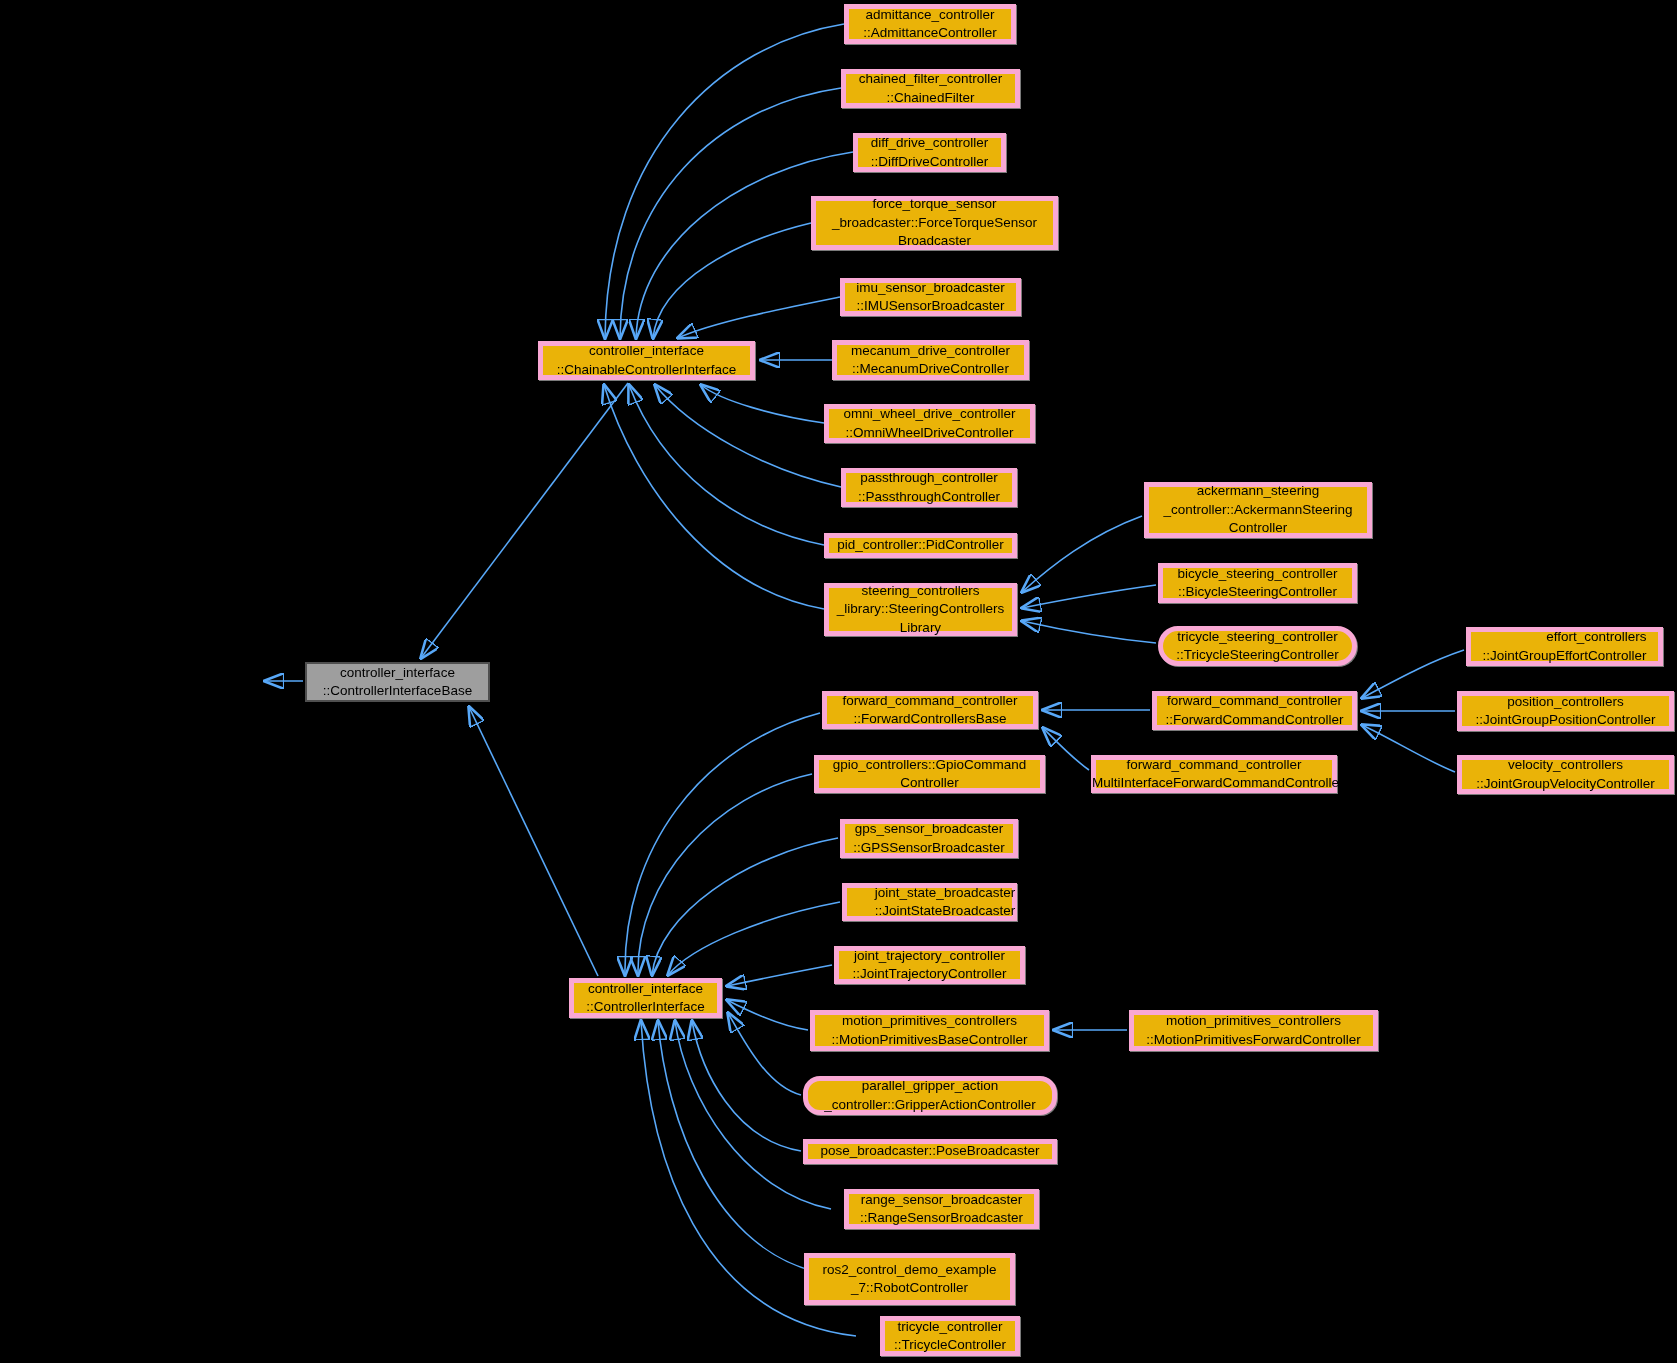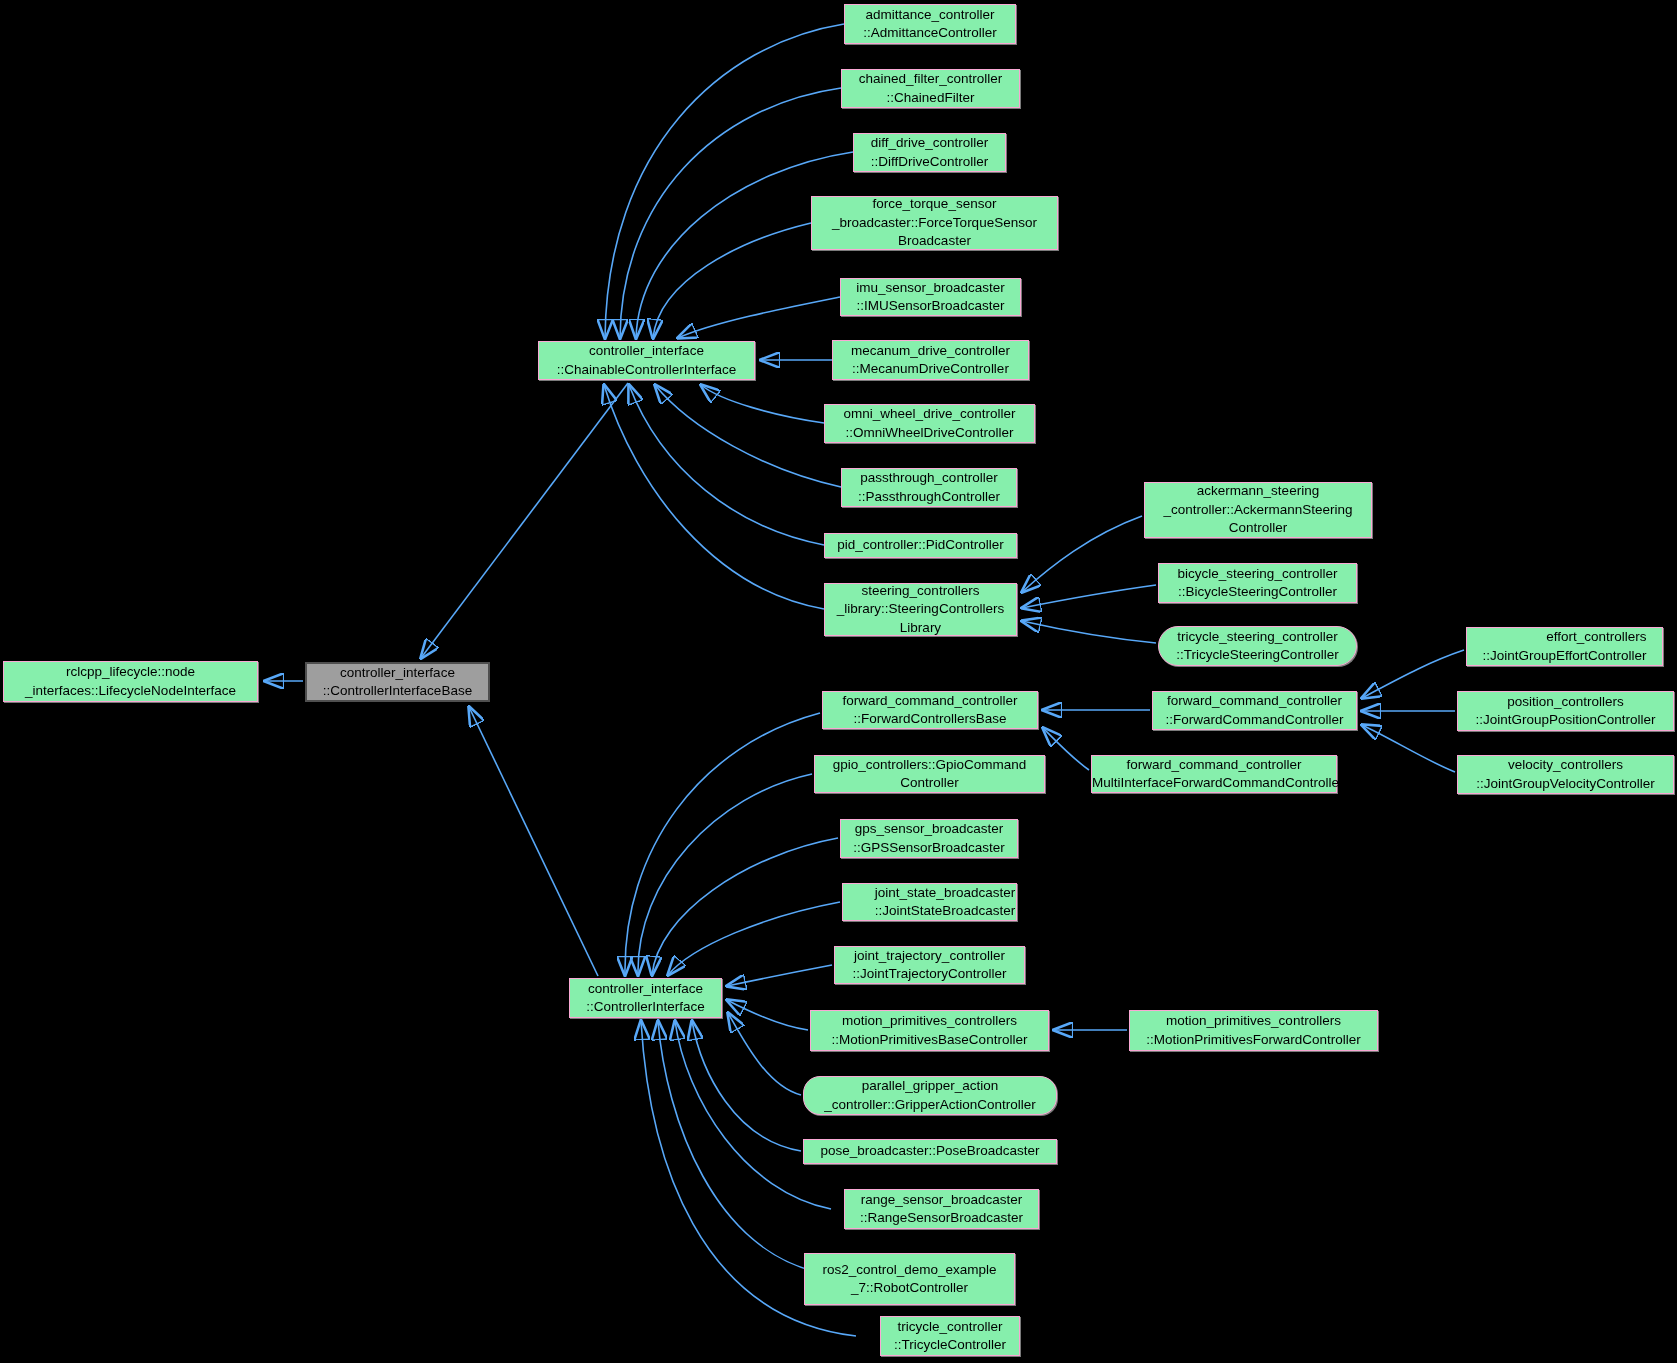--- a/index.html
+++ b/index.html
@@ -1,19 +1,19 @@
 <!DOCTYPE html>
 <html><head>
 <meta charset="utf-8">
 <style>
   html,body{margin:0;padding:0;background:#000;}
   .canvas{position:relative;width:1677px;height:1363px;background:#000;overflow:hidden;
           font-family:"Liberation Sans",sans-serif;}
   .edges{position:absolute;left:0;top:0;width:1677px;height:1363px;pointer-events:none;}
-  .node{position:absolute;box-sizing:border-box;background:#86efac;border:1px solid #f9a8d4;
+  .node{position:absolute;box-sizing:border-box;background:#eab308;border:5px solid #f9a8d4;
         color:#000;font-size:13.5px;line-height:18.5px;display:flex;align-items:center;
         justify-content:center;text-align:center;white-space:pre;padding:0 4px;
         box-shadow:1px 1px 0 #7a7a7a;}
   .node.highlight{background:#9e9e9e;border:2px solid #4f4f4f;box-shadow:none;}
   .edges path{stroke:#58a8f8;stroke-width:1.6;fill:none;}
 </style>
 </head>
 <body>
 
 <div class="canvas">
@@ -58,22 +58,20 @@
     <path marker-end="url(#arrow)" d="M 808,1030 C 780,1026 750,1012 727,1000"></path>
     <path marker-end="url(#arrow)" d="M 801,1095 C 766,1086 742,1037 728,1013"></path>
     <path marker-end="url(#arrow)" d="M 801,1151 C 735,1140 701,1072 692,1021"></path>
     <path marker-end="url(#arrow)" d="M 831,1209 C 745,1192 686,1100 675,1021"></path>
     <path marker-end="url(#arrow)" d="M 822,1273 C 715,1252 666,1120 658,1021"></path>
     <path marker-end="url(#arrow)" d="M 856,1336 C 700,1318 649,1160 641,1021"></path>
 
     <path marker-end="url(#arrow)" d="M 1127,1030 L 1054,1030"></path>
   </svg>
 
-  <div class="node" style="left:3px;top:661px;width:255px;height:41px;">rclcpp_lifecycle::node
-_interfaces::LifecycleNodeInterface</div>
   <div class="node highlight" style="left:305px;top:662px;width:185px;height:40px;">controller_interface
 ::ControllerInterfaceBase</div>
   <div class="node" style="left:538px;top:341px;width:217px;height:39px;">controller_interface
 ::ChainableControllerInterface</div>
   <div class="node" style="left:569px;top:978px;width:153px;height:40px;">controller_interface
 ::ControllerInterface</div>
 
   <div class="node" style="left:844px;top:4px;width:172px;height:40px;">admittance_controller
 ::AdmittanceController</div>
   <div class="node" style="left:841px;top:69px;width:179px;height:39px;">chained_filter_controller

